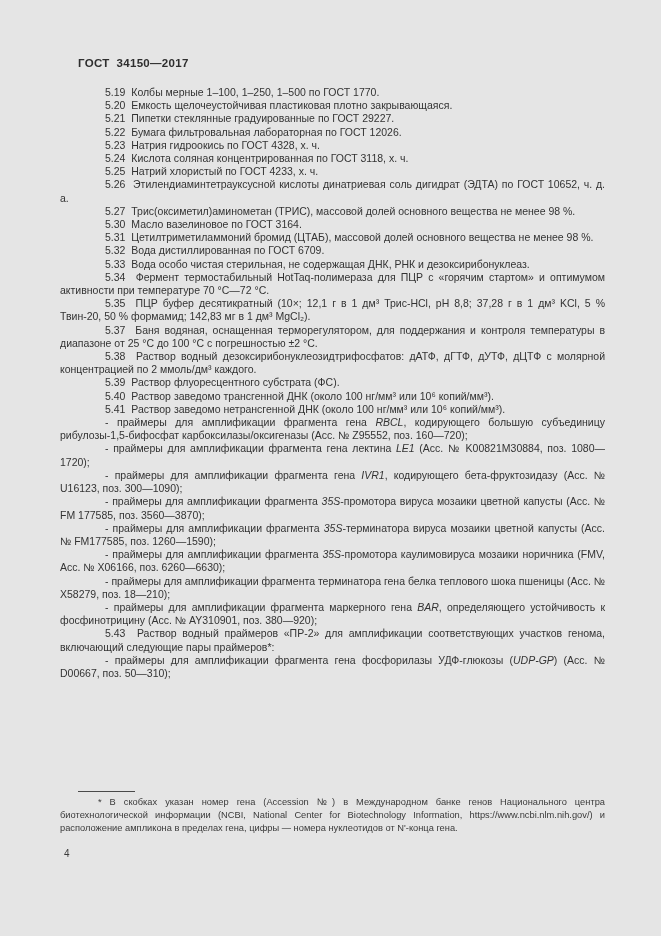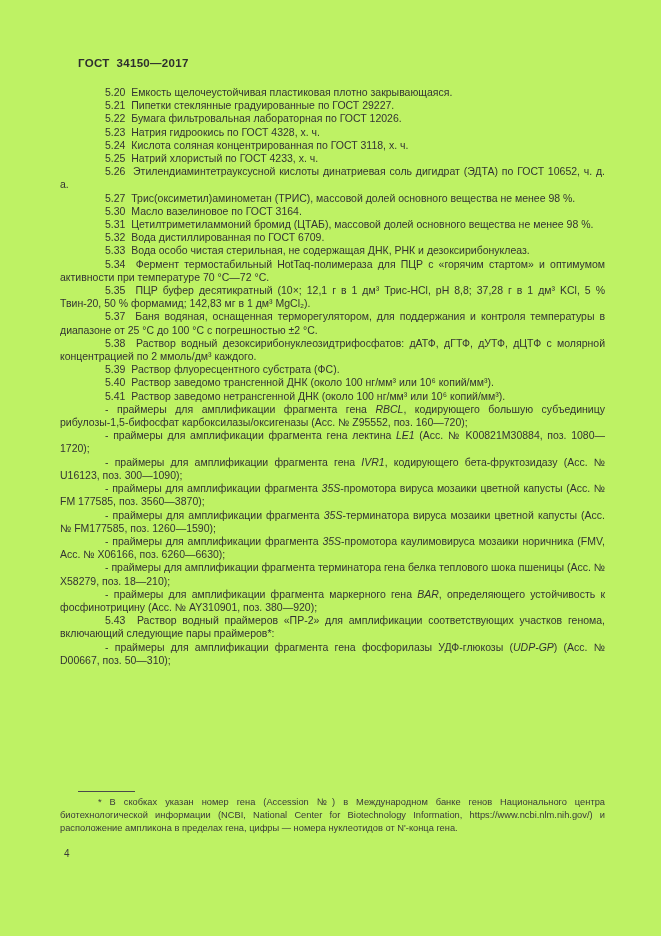--- a/index.html
+++ b/index.html
@@ -4,21 +4,21 @@
 <style>
   html, body {
     margin: 0;
     padding: 0;
     background: #ffffff;
   }
   .page {
     position: relative;
     width: 661px;
     height: 936px;
-    background: #bef264;
+    background: #e5e5e5;
     font-family: "Liberation Sans", sans-serif;
     color: #333333;
     overflow: hidden;
     box-sizing: border-box;
   }
   .doc-header {
     position: absolute;
     left: 78px;
     top: 57px;
     font-size: 11.5px;
@@ -71,20 +71,21 @@
     color: #3a3a3a;
   }
 </style>
 </head>
 <body>
 
 <div class="page">
   <div class="doc-header">ГОСТ&nbsp; 34150—2017</div>
 
   <div class="doc-body" id="doc-body">
+      <p class="para"><span>5.19&nbsp; Колбы мерные 1–100, 1–250, 1–500 по ГОСТ 1770.</span></p>
       <p class="para"><span>5.20&nbsp; Емкость щелочеустойчивая пластиковая плотно закрывающаяся.</span></p>
       <p class="para"><span>5.21&nbsp; Пипетки стеклянные градуированные по ГОСТ 29227.</span></p>
       <p class="para"><span>5.22&nbsp; Бумага фильтровальная лабораторная по ГОСТ 12026.</span></p>
       <p class="para"><span>5.23&nbsp; Натрия гидроокись по ГОСТ 4328, х. ч.</span></p>
       <p class="para"><span>5.24&nbsp; Кислота соляная концентрированная по ГОСТ 3118, х. ч.</span></p>
       <p class="para"><span>5.25&nbsp; Натрий хлористый по ГОСТ 4233, х. ч.</span></p>
       <p class="para"><span>5.26&nbsp; Этилендиаминтетрауксусной кислоты динатриевая соль дигидрат (ЭДТА) по ГОСТ 10652, ч. д. а.</span></p>
       <p class="para"><span>5.27&nbsp; Трис(оксиметил)аминометан (ТРИС), массовой долей основного вещества не менее 98 %.</span></p>
       <p class="para"><span>5.30&nbsp; Масло вазелиновое по ГОСТ 3164.</span></p>
       <p class="para"><span>5.31&nbsp; Цетилтриметиламмоний бромид (ЦТАБ), массовой долей основного вещества не менее 98 %.</span></p>

